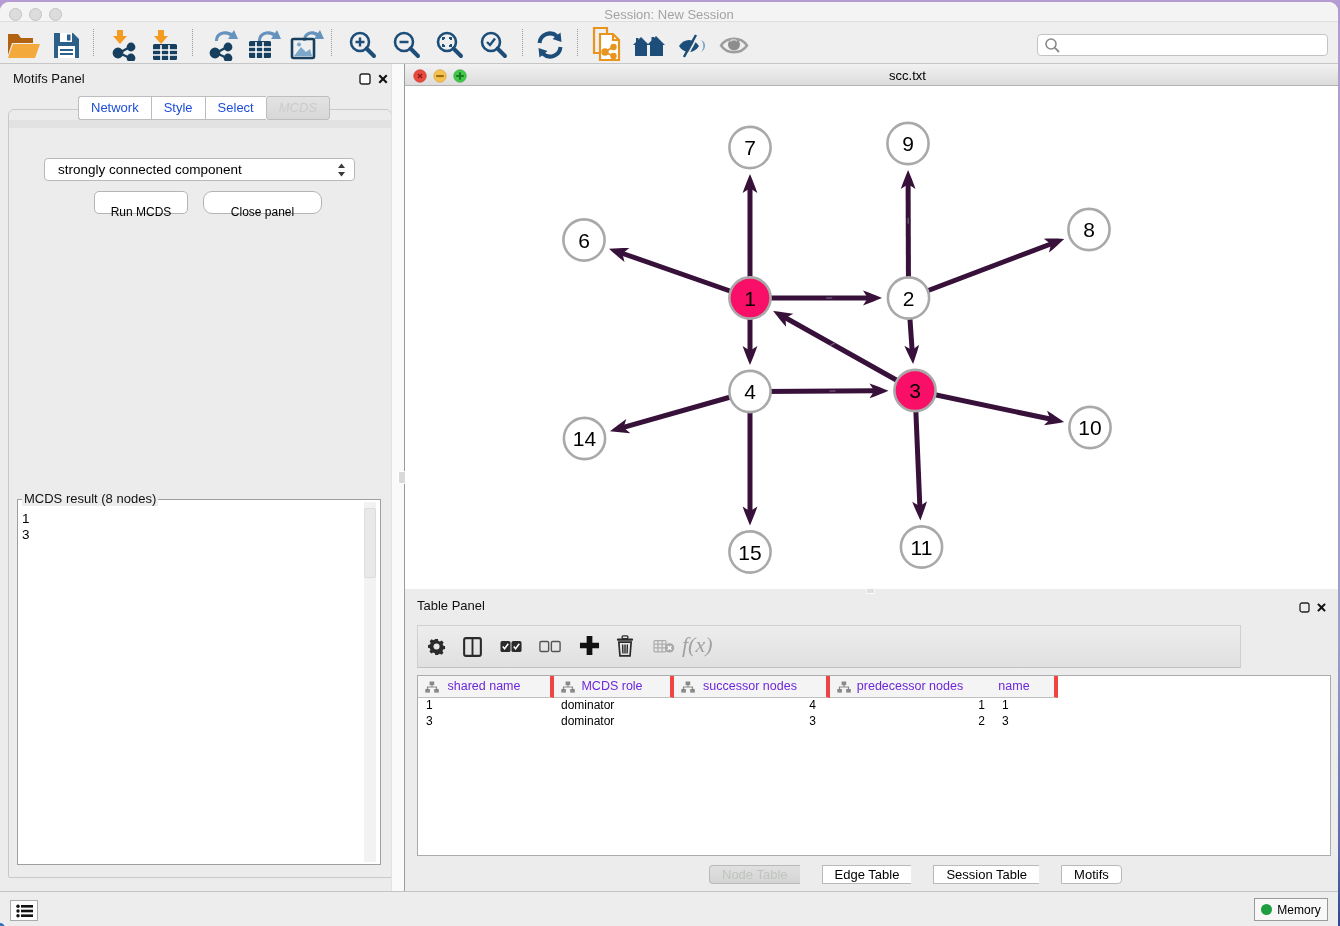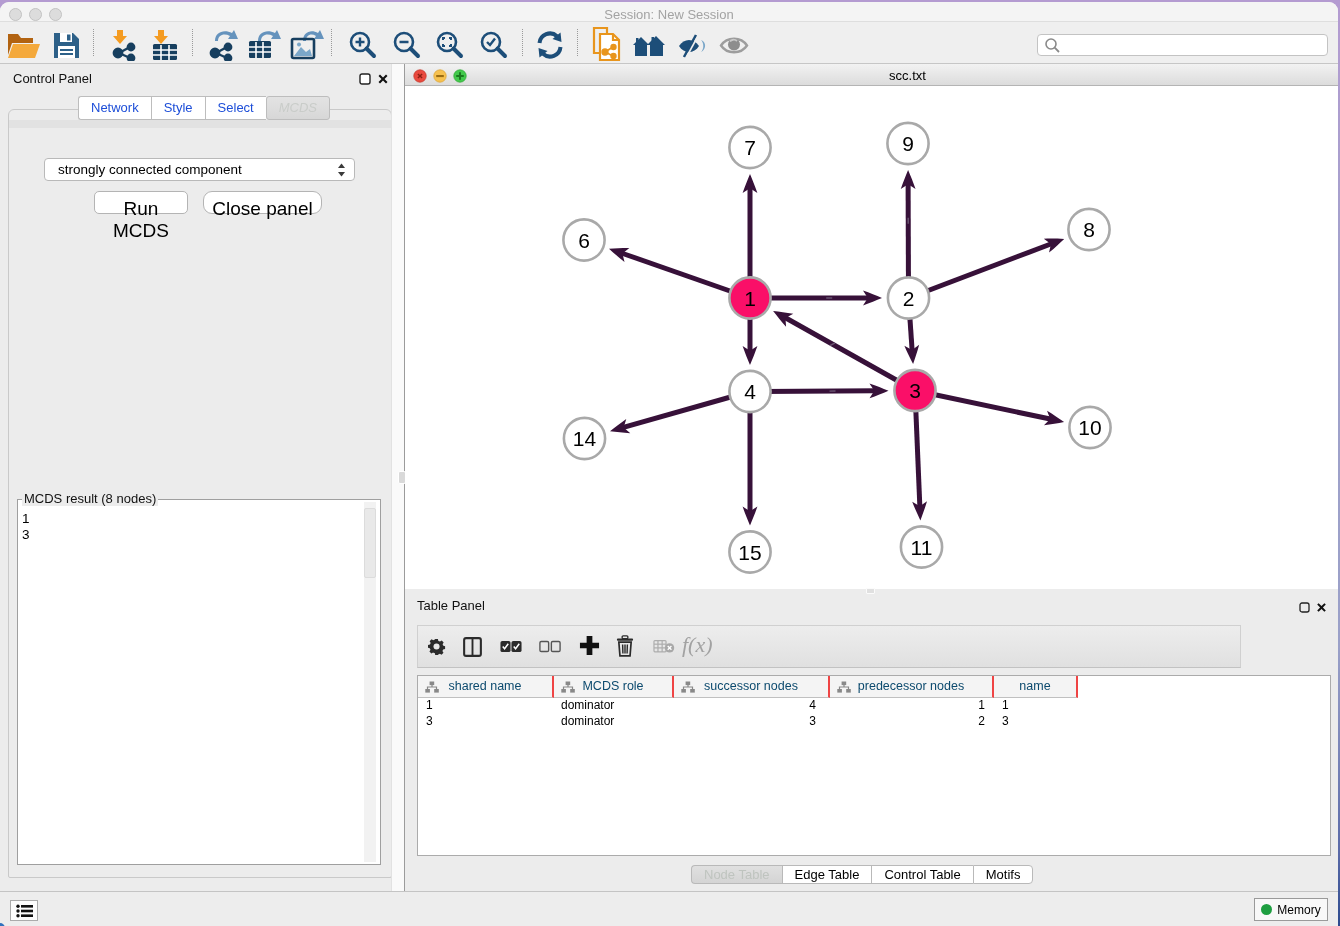--- a/index.html
+++ b/index.html
@@ -23,40 +23,40 @@
 #cpdivider { position:absolute; left:404px; top:0; width:1px; height:829px; background:#9b9b9b; }
 #cp-scroll { position:absolute; left:391px; top:0; width:13px; height:829px; background:#fafafa; border-left:1px solid #e2e2e2; }
 #cp-handle { position:absolute; left:398px; top:409px; width:8px; height:13px; background:#d9d9d9; border:1px solid #fff; border-radius:2px; }
 #cp-inner { position:absolute; left:8px; top:47px; width:384px; height:769px; background:#ececec; border:1px solid #c9c9c9; border-radius:6px 6px 2px 2px; }
 #tabs { position:absolute; left:78px; top:34px; height:24px; display:flex; font-size:13px; }
 .tab { background:#fff; border:1px solid #bdbdbd; border-right:none; padding:3px 12px 0; color:#1d4ed8; text-align:center; }
 .tab:first-child { border-radius:3px 0 0 3px; }
 .tab.sel { background:linear-gradient(#e3e3e3,#d7d7d7); color:#c9ccc9; border:1px solid #bdbdbd; border-radius:3px;font-style:italic; }
 #opt-label { position:absolute; left:0; top:76px; width:400px; text-align:center; font-size:13.5px; color:#111; }
 #dd { position:absolute; left:44px; top:96px; width:311px; height:23px; background:#fff; border:1px solid #b9b9b9; border-radius:4px; font-size:13.5px; padding:3px 0 0 13px; color:#000; }
-.btn { position:absolute; height:23px; background:#fff; border:1px solid #b4b4b4; border-radius:5px; font-size:19px; text-align:center; padding-top:6px; color:#000; }
+.btn { position:absolute; height:23px; background:#fff; border:1px solid #b4b4b4; border-radius:5px; font-size:12px; text-align:center; padding-top:13px; color:#000; }
 #fieldset { position:absolute; left:8px; top:389px; width:364px; height:366px; border:1px solid #9f9f9f; background:#fff; }
 #fs-legend { position:absolute; left:4px; top:-9px; background:#ececec; font-size:13px; padding:0 2px; color:#111; }
 #fs-scroll { position:absolute; right:4px; top:2px; width:12px; height:360px; background:#f2f2f2; }
 #fs-items { position:absolute; left:4px; top:11px; font-size:13.5px; color:#000; line-height:16px; }
 
 #net { position:absolute; left:405px; top:1px; width:933px; height:526px; }
 #net-title { position:absolute; left:0; top:0; width:1005px; height:23px; background:linear-gradient(#f2f2f2,#dcdcdc); border-bottom:1px solid #b4b4b4; border-top:1px solid #cccccc; }
 #net-title-text { position:absolute; top:4px; width:100%; text-align:center; font-size:13px; color:#000; }
 #canvas { position:absolute; left:0; top:23px; width:933px; height:503px; background:#fff; }
 #hdivider { position:absolute; left:405px; top:527px; width:933px; height:2px; background:#ececec; }
 
 #tp { position:absolute; left:405px; top:527px; width:933px; height:302px; background:#ececec; }
 #tp-head { position:absolute; left:12px; top:9px; font-size:13px; color:#111; }
 #tp-toolbar { position:absolute; left:12px; top:36px; width:824px; height:43px; background:linear-gradient(#ededed,#e0e0e0); border:1px solid #d0d0d0; border-bottom:1px solid #c2c2c2; }
 #tp-table { position:absolute; left:12px; top:86px; width:914px; height:181px; background:#fff; border:1px solid #ababab; }
-.th { position:absolute; top:0; height:22px; background:#f4f4f4; border-right:2px solid #ef4444; border-bottom:1px solid #c0c0c0; font-size:12.5px; text-align:center; padding-top:3px; color:#0c4a6e; }
+.th { position:absolute; top:0; height:22px; background:#f4f4f4; border-right:4px solid #ef4444; border-bottom:1px solid #c0c0c0; font-size:12.5px; text-align:center; padding-top:3px; color:#6d28d9; }
 .td { position:absolute; font-size:12px; color:#000; }
 .treeic { position:absolute; left:7px; top:5px; width:14px; height:12px; }
-#tp-tabs { position:absolute; left:286px; top:276px; height:20px; display:flex; font-size:13px; }
+#tp-tabs { position:absolute; left:304px; top:276px; height:20px; display:flex; font-size:13px;gap:22px; }
 .ttab { background:#fff; border:1px solid #b9b9b9; border-right:none; padding:1px 12px 0; color:#000; height:19px; }
 .ttab.sel { background:linear-gradient(#e0e0e0,#d4d4d4); color:#bfc4bf; }
 .ttab:first-child { border-radius:4px 0 0 4px; }
 .ttab:last-child { border-right:1px solid #b9b9b9; border-radius:0 4px 4px 0; }
 
 #statusbar { position:absolute; left:0; top:889px; width:1338px; height:35px; background:#ededed; border-top:1px solid #c4c4c4; }
 #listbtn { position:absolute; left:10px; top:8px; width:28px; height:21px; background:#fdfdfd; border:1px solid #ababab; }
 #membtn { position:absolute; left:1254px; top:6px; width:74px; height:23px; background:#f8f8f8; border:1px solid #9a9a9a; font-size:12px; text-align:center; padding-top:4px; }
 </style></head>
 <body>
@@ -217,21 +217,21 @@
     </svg>
     <div id="searchbox">
       <svg width="18" height="18" viewBox="0 0 18 18" style="position:absolute; left:6px; top:2px;">
         <circle cx="7" cy="7" r="5" fill="none" stroke="#8a8a8a" stroke-width="1.6"></circle>
         <line x1="10.7" y1="10.7" x2="15" y2="15" stroke="#8a8a8a" stroke-width="1.8"></line>
       </svg>
     </div>
   </div>
   <div id="main">
     <div id="cp">
-      <div id="cp-head">Control Panel</div>
+      <div id="cp-head">Motifs Panel</div>
       <svg style="position:absolute; left:359px; top:11px;" width="12" height="12" viewBox="0 0 12 12">
         <rect x="1" y="1" width="10" height="10" rx="2" fill="#fff" stroke="#222" stroke-width="1.4"></rect>
       </svg>
       <svg style="position:absolute; left:377px; top:11px;" width="12" height="12" viewBox="0 0 12 12">
         <path d="M1.5,3 L3,1.5 L6,4.5 L9,1.5 L10.5,3 L7.5,6 L10.5,9 L9,10.5 L6,7.5 L3,10.5 L1.5,9 L4.5,6 Z" fill="#111"></path>
       </svg>
       <div id="cp-inner">
         <div id="fieldset">
           <div id="fs-legend">MCDS result (8 nodes)</div>
           <div id="fs-scroll">
@@ -406,36 +406,36 @@
             </svg>shared name</div>
         <div class="th" style="left:136px; width:120px;"><svg class="treeic" viewBox="0 0 14 12">
               <use href="#tree"></use>
             </svg>MCDS role</div>
         <div class="th" style="left:256px; width:156px;"><svg class="treeic" viewBox="0 0 14 12">
               <use href="#tree"></use>
             </svg>successor nodes</div>
         <div class="th" style="left:412px; width:164px;"><svg class="treeic" viewBox="0 0 14 12">
               <use href="#tree"></use>
             </svg>predecessor nodes</div>
-        <div class="th" style="left:576px; width:84px;">name</div>
+        <div class="th" style="left:556px; width:84px;">name</div>
         <div class="td" style="left:8px; top:22px;">1</div>
         <div class="td" style="left:143px; top:22px;">dominator</div>
         <div class="td" style="left:256px; top:22px; width:142px; text-align:right;">4</div>
         <div class="td" style="left:412px; top:22px; width:155px; text-align:right;">1</div>
         <div class="td" style="left:584px; top:22px;">1</div>
         <div class="td" style="left:8px; top:38px;">3</div>
         <div class="td" style="left:143px; top:38px;">dominator</div>
         <div class="td" style="left:256px; top:38px; width:142px; text-align:right;">3</div>
         <div class="td" style="left:412px; top:38px; width:155px; text-align:right;">2</div>
         <div class="td" style="left:584px; top:38px;">3</div>
       </div>
       <div id="tp-tabs">
         <div class="ttab sel">Node Table</div>
           <div class="ttab">Edge Table</div>
-          <div class="ttab">Control Table</div>
+          <div class="ttab">Session Table</div>
           <div class="ttab">Motifs</div>
       </div>
     </div>
   </div>
   <div id="statusbar">
     <div id="listbtn">
       <svg style="position:absolute; left:5px; top:3px;" width="17" height="14" viewBox="0 0 17 14">
         <g fill="#111">
           <circle cx="2" cy="2.3" r="1.7"></circle>
             <circle cx="2" cy="7" r="1.7"></circle>

